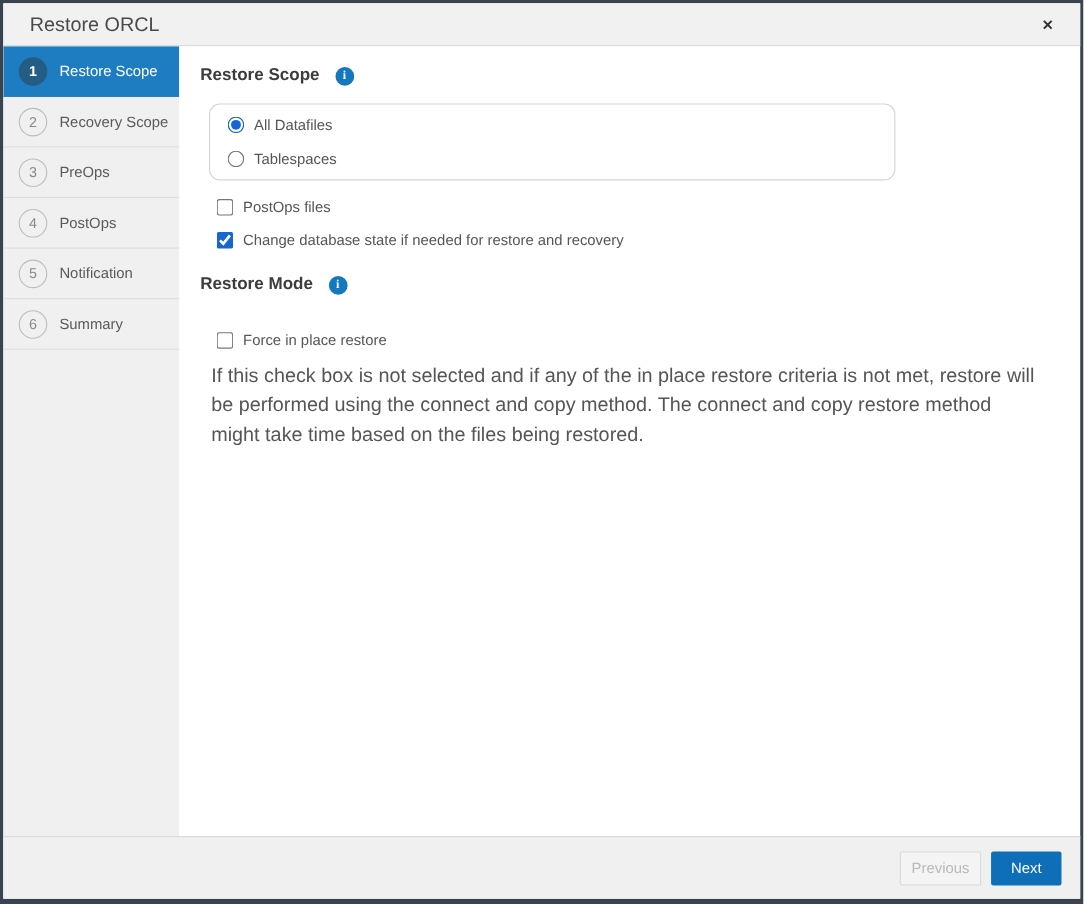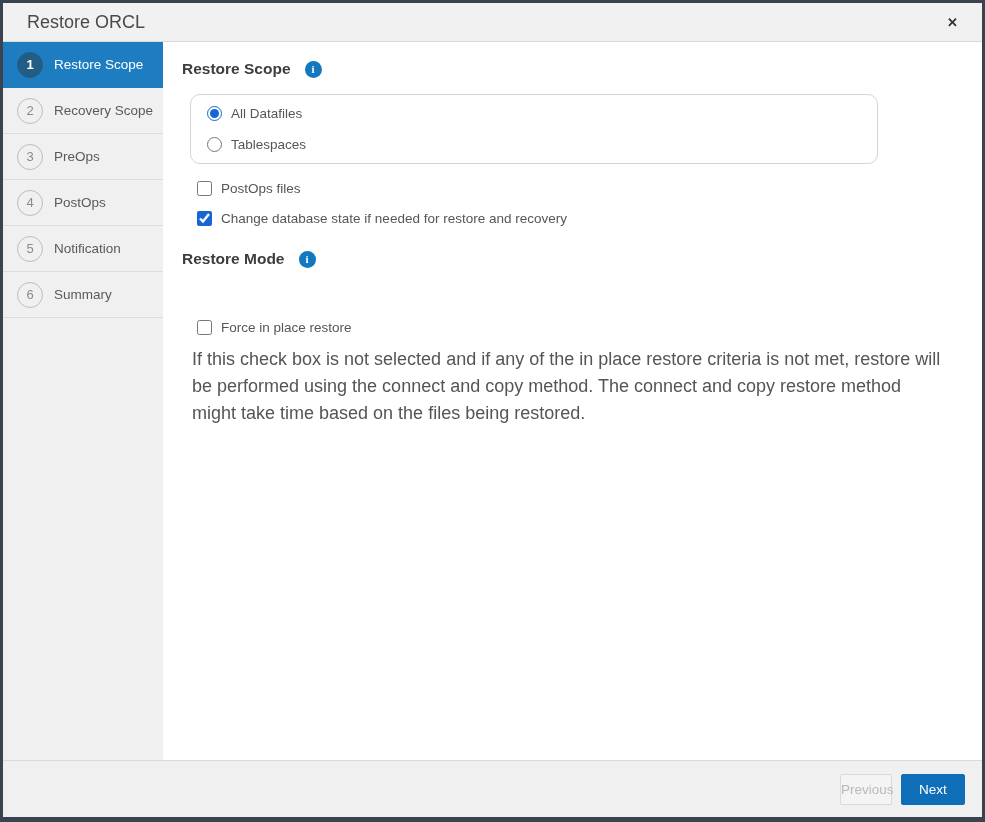--- a/index.html
+++ b/index.html
@@ -77,21 +77,21 @@
   .info-icon {
     width: 17px; height: 17px;
     background: #1478be; color: #ffffff;
     border-radius: 50%;
     display: inline-flex; align-items: center; justify-content: center;
     font-size: 11px; font-weight: bold; font-family: "Liberation Serif", serif;
     cursor: pointer;
   }
   .option-box {
     margin: 16px 0 0 8px;
-    width: 688px; height: 70px;
+    width: 624px; height: 70px;
     border: 1px solid #d5d5d5;
     border-radius: 10px;
     padding: 11px 16px;
     display: flex; flex-direction: column; justify-content: space-between;
   }
   label.row {
     display: flex; align-items: center; gap: 9px;
     font-size: 13.5px; color: #565656;
     cursor: pointer; width: max-content;
   }
@@ -99,21 +99,21 @@
     width: 15px; height: 15px;
     accent-color: #1566d2;
     cursor: pointer;
     margin: 0;
   }
   .check-indent { margin-left: 15px; }
   .mt-cf   { margin-top: 17px; }
   .mt-db   { margin-top: 23px; }
   .mt-dbcb { margin-top: 15px; }
   .mt-rm   { margin-top: 24px; text-align: right; }
-  .mt-fip  { margin-top: 52px; }
+  .mt-fip  { margin-top: 34px; }
   .desc {
     margin: 11px 0 0 10px;
     width: 758px;
     font-size: 18px; color: #555555;
     line-height: 1.5;
   }
   
   .footer {
     flex: 0 0 57px; height: 57px;
     background: #f0f0f0;
@@ -122,21 +122,21 @@
     gap: 9px; padding-right: 17px;
   }
   .btn {
     height: 31px;
     font-family: "Liberation Sans", sans-serif;
     font-size: 13.5px;
     border-radius: 2px;
     cursor: pointer;
   }
   .btn.prev {
-    width: 52px;
+    width: 74px;
     background: #f4f4f4;
     border: 1px solid #d9d9d9;
     color: #b9b9b9;
     cursor: default;
   }
   .btn.next {
     width: 64px;
     background: #0e6fb8;
     border: 1px solid #0e6fb8;
     color: #ffffff;

